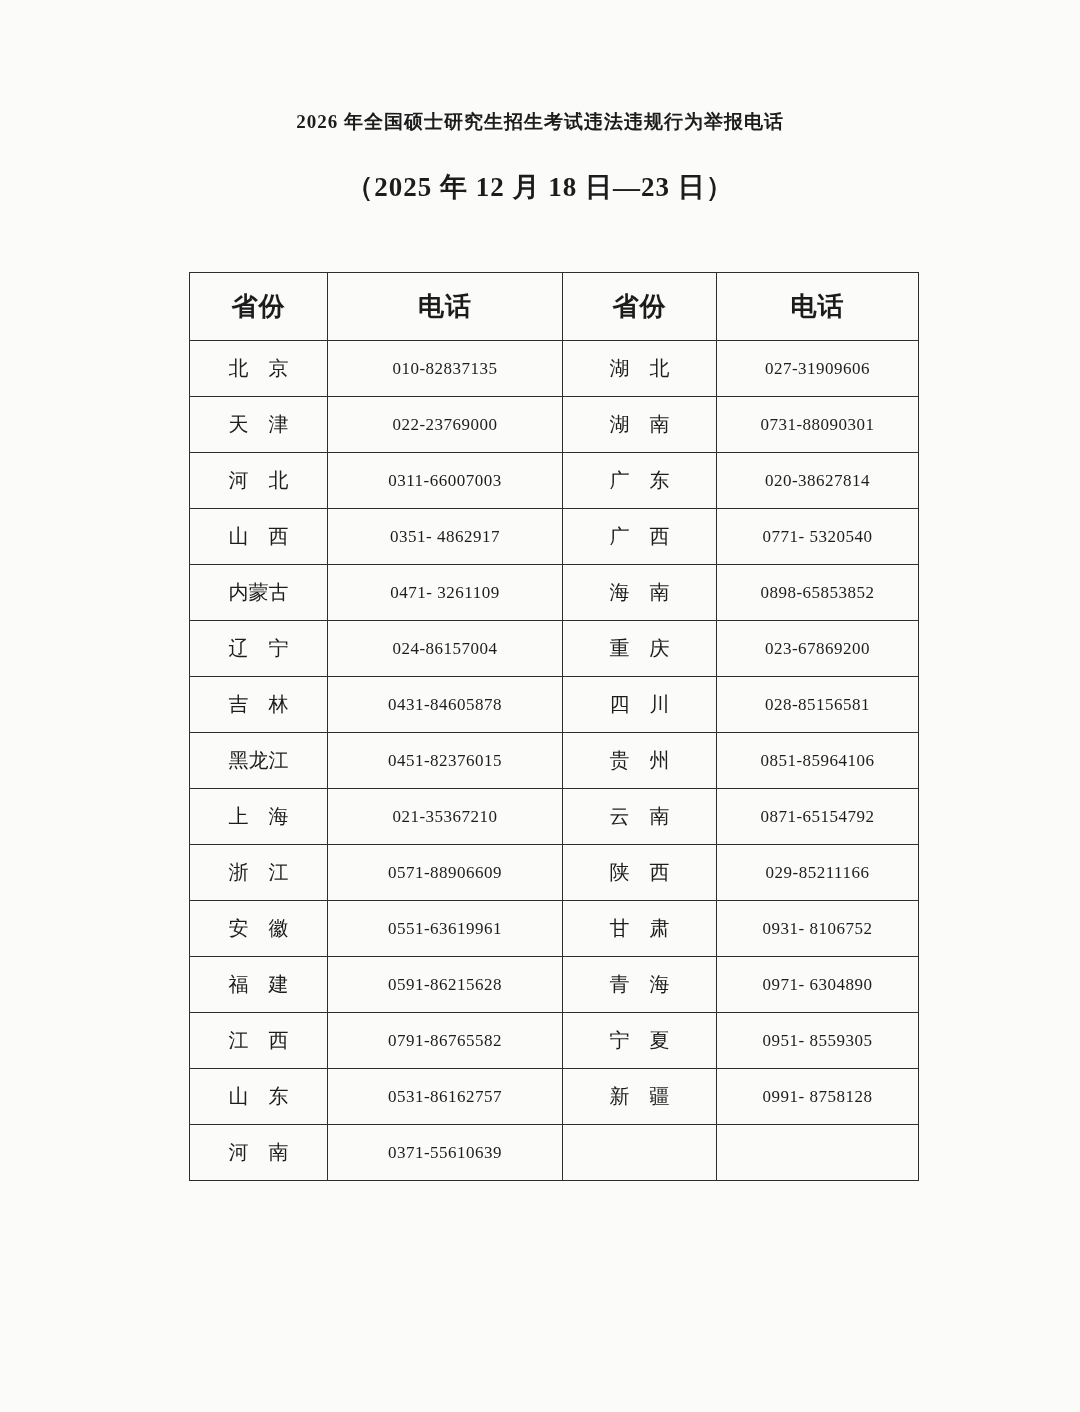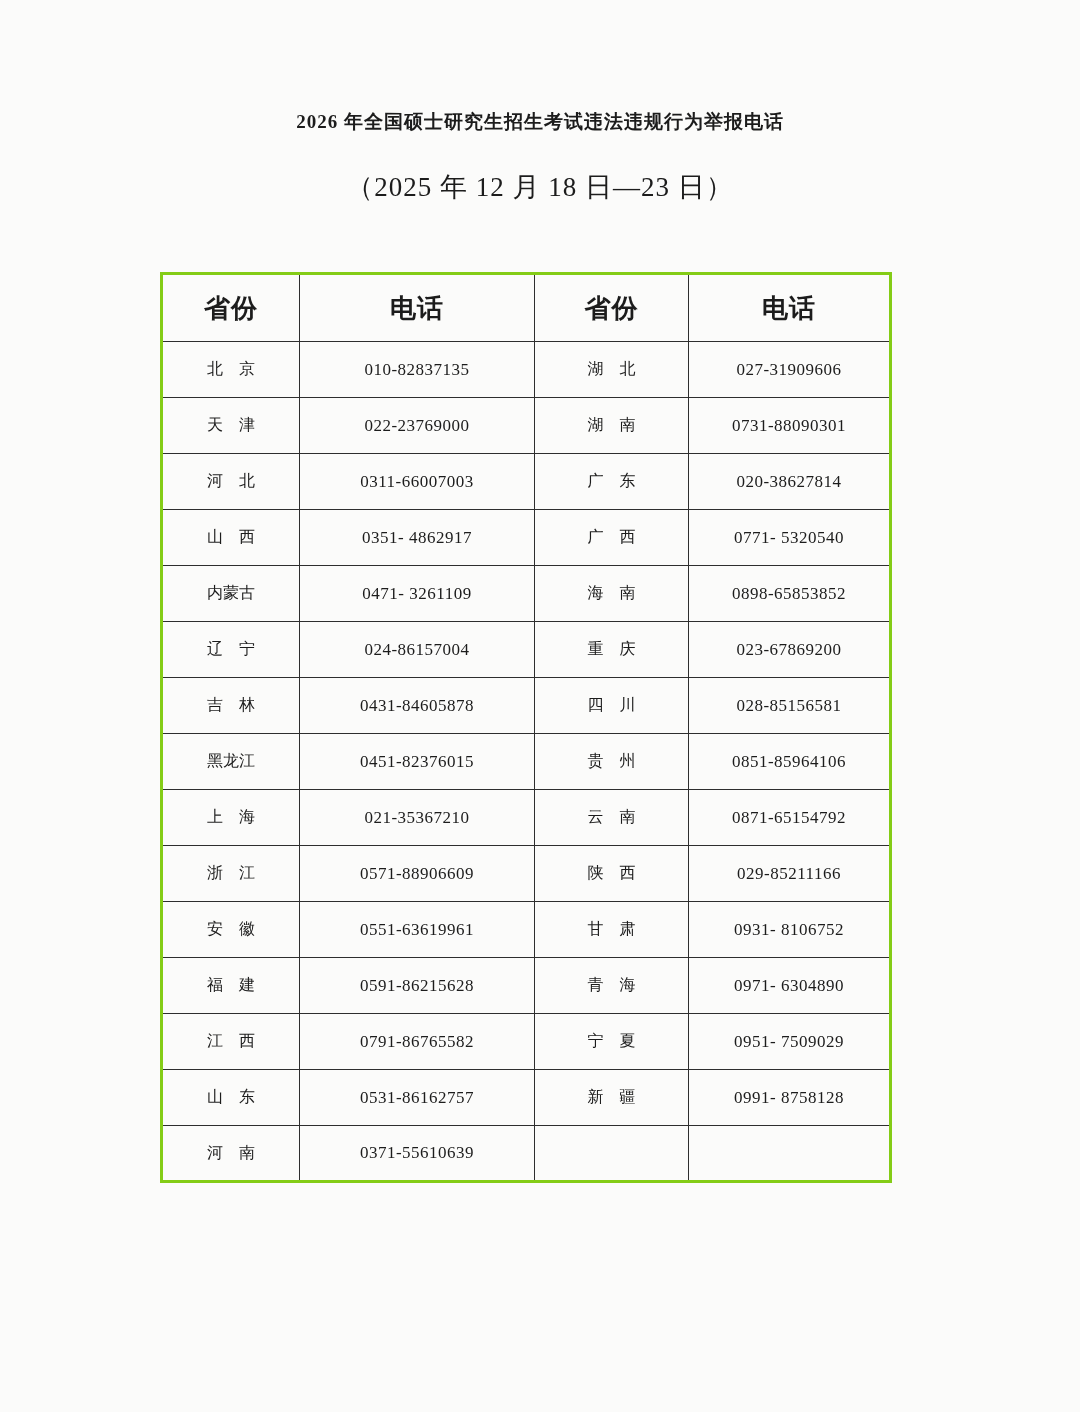--- a/index.html
+++ b/index.html
@@ -24,50 +24,50 @@
     letter-spacing: 1px;
     white-space: nowrap;
   }
   .doc-subtitle {
     position: absolute;
     top: 169px;
     left: 0;
     width: 100%;
     text-align: center;
     font-size: 27px;
-    font-weight: 400;
+    font-weight: 700;
     letter-spacing: 1px;
     white-space: nowrap;
   }
   table.phone-table {
     position: absolute;
-    left: 160px;
+    left: 189px;
     top: 272px;
     width: 729px;
     border-collapse: collapse;
     table-layout: fixed;
-    border: 3px solid #84cc16;
+    border: 1px solid #84cc16;
   }
   .phone-table th, .phone-table td {
     border: 1px solid #2e2e2e;
     text-align: center;
     vertical-align: middle;
     padding: 0;
     overflow: hidden;
     white-space: nowrap;
   }
   .phone-table thead tr { height: 68px; }
   .phone-table tbody tr { height: 56px; }
   .phone-table tr.footer-row { height: 60px; }
   .phone-table th {
     font-size: 26px;
     font-weight: 700;
     letter-spacing: 1px;
   }
-  td.prov  { font-size: 16px; }
+  td.prov  { font-size: 20px; }
   td.phone { font-size: 17px; letter-spacing: 0.5px; }
 </style>
 </head>
 <body>
 
 <div class="page">
 
   <h1 class="doc-title">2026 年全国硕士研究生招生考试违法违规行为举报电话</h1>
   <div class="doc-subtitle">（2025 年 12 月 18 日—23 日）</div>
 
@@ -156,21 +156,21 @@
       <tr>
         <td class="prov">福　建</td>
         <td class="phone">0591-86215628</td>
         <td class="prov">青　海</td>
         <td class="phone">0971- 6304890</td>
       </tr>
       <tr>
         <td class="prov">江　西</td>
         <td class="phone">0791-86765582</td>
         <td class="prov">宁　夏</td>
-        <td class="phone">0951- 7509029</td>
+        <td class="phone">0951- 8559305</td>
       </tr>
       <tr>
         <td class="prov">山　东</td>
         <td class="phone">0531-86162757</td>
         <td class="prov">新　疆</td>
         <td class="phone">0991- 8758128</td>
       </tr>
       <tr>
         <td class="prov">河　南</td>
         <td class="phone">0371-55610639</td>

